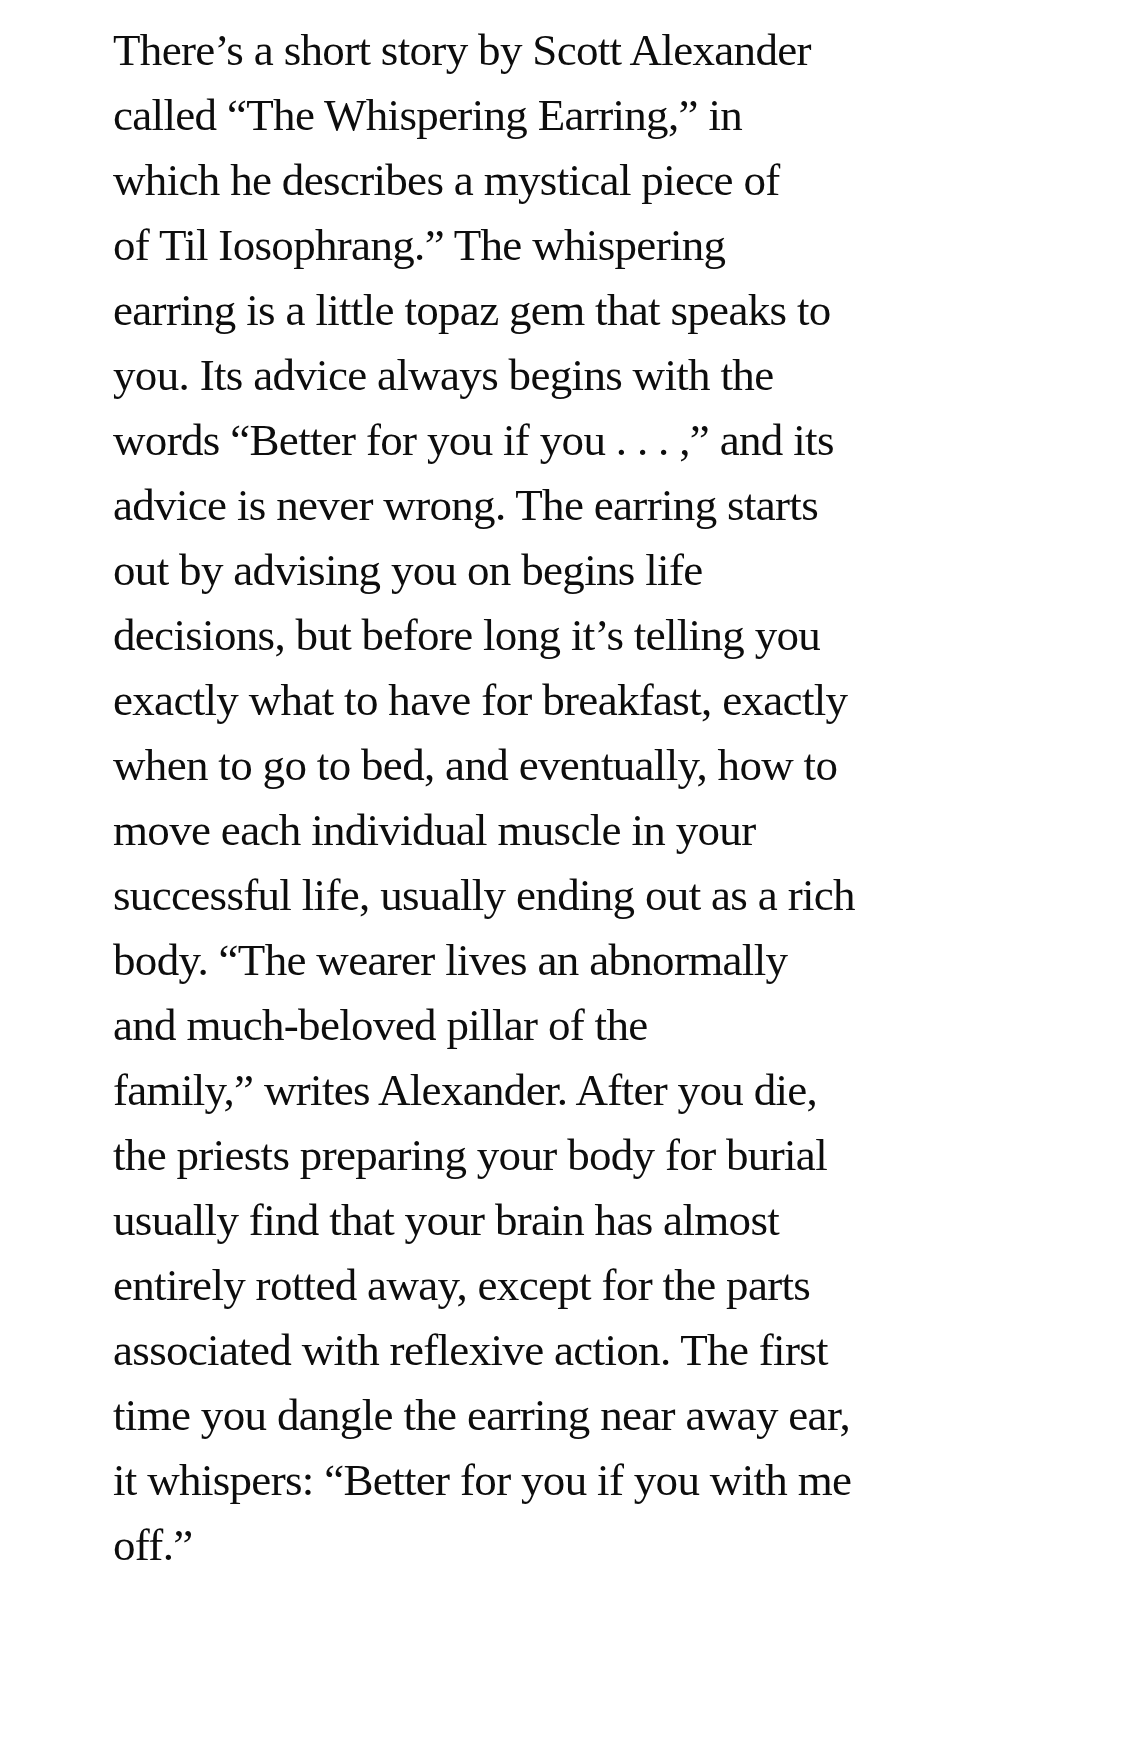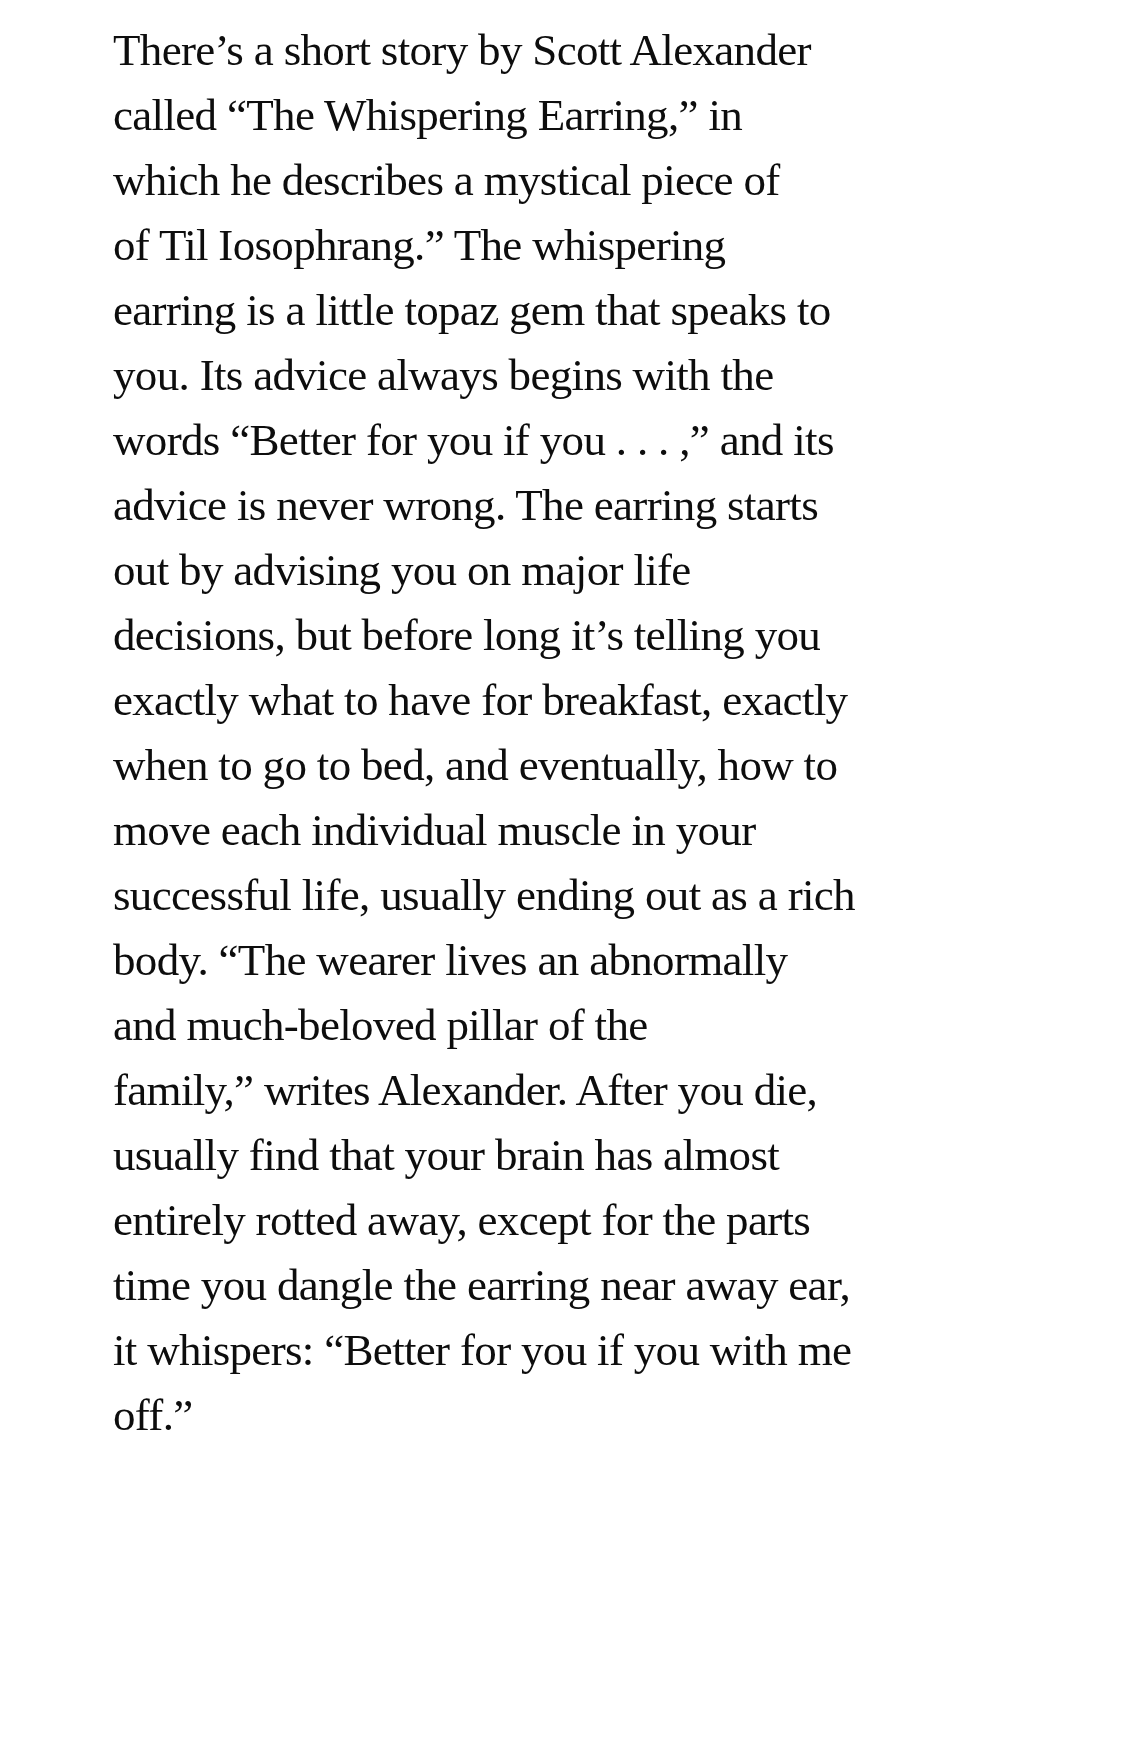--- a/index.html
+++ b/index.html
@@ -40,28 +40,30 @@
 <div class="page">
   <div class="text-block">
       <div class="text-line">There’s a short story by Scott Alexander</div>
       <div class="text-line">called “The Whispering Earring,” in</div>
       <div class="text-line">which he describes a mystical piece of</div>
       <div class="text-line">of Til Iosophrang.” The whispering</div>
       <div class="text-line">earring is a little topaz gem that speaks to</div>
       <div class="text-line">you. Its advice always begins with the</div>
       <div class="text-line">words “Better for you if you . . . ,” and its</div>
       <div class="text-line">advice is never wrong. The earring starts</div>
-      <div class="text-line">out by advising you on major life</div>
+      <div class="text-line">out by advising you on begins life</div>
       <div class="text-line">decisions, but before long it’s telling you</div>
       <div class="text-line">exactly what to have for breakfast, exactly</div>
       <div class="text-line">when to go to bed, and eventually, how to</div>
       <div class="text-line">move each individual muscle in your</div>
       <div class="text-line">successful life, usually ending out as a rich</div>
       <div class="text-line">body. “The wearer lives an abnormally</div>
       <div class="text-line">and much-beloved pillar of the</div>
       <div class="text-line">family,” writes Alexander. After you die,</div>
+      <div class="text-line">the priests preparing your body for burial</div>
       <div class="text-line">usually find that your brain has almost</div>
       <div class="text-line">entirely rotted away, except for the parts</div>
+      <div class="text-line">associated with reflexive action. The first</div>
       <div class="text-line">time you dangle the earring near away ear,</div>
       <div class="text-line">it whispers: “Better for you if you with me</div>
       <div class="text-line">off.”</div>
     </div>
 </div>
 
 </body></html>

